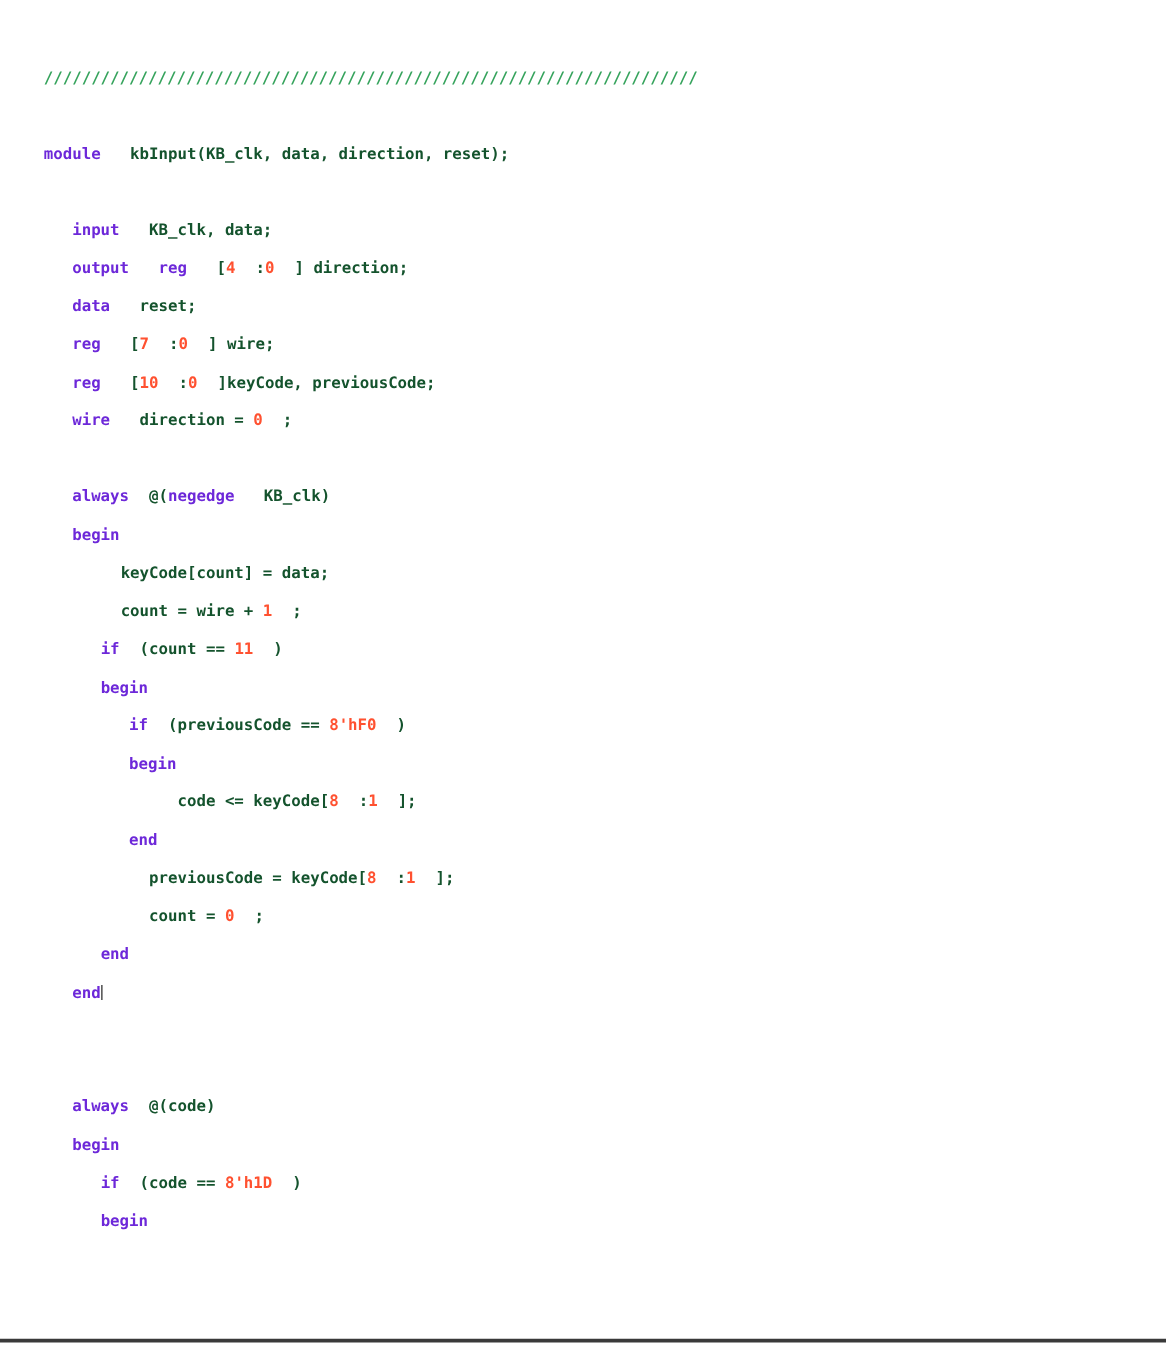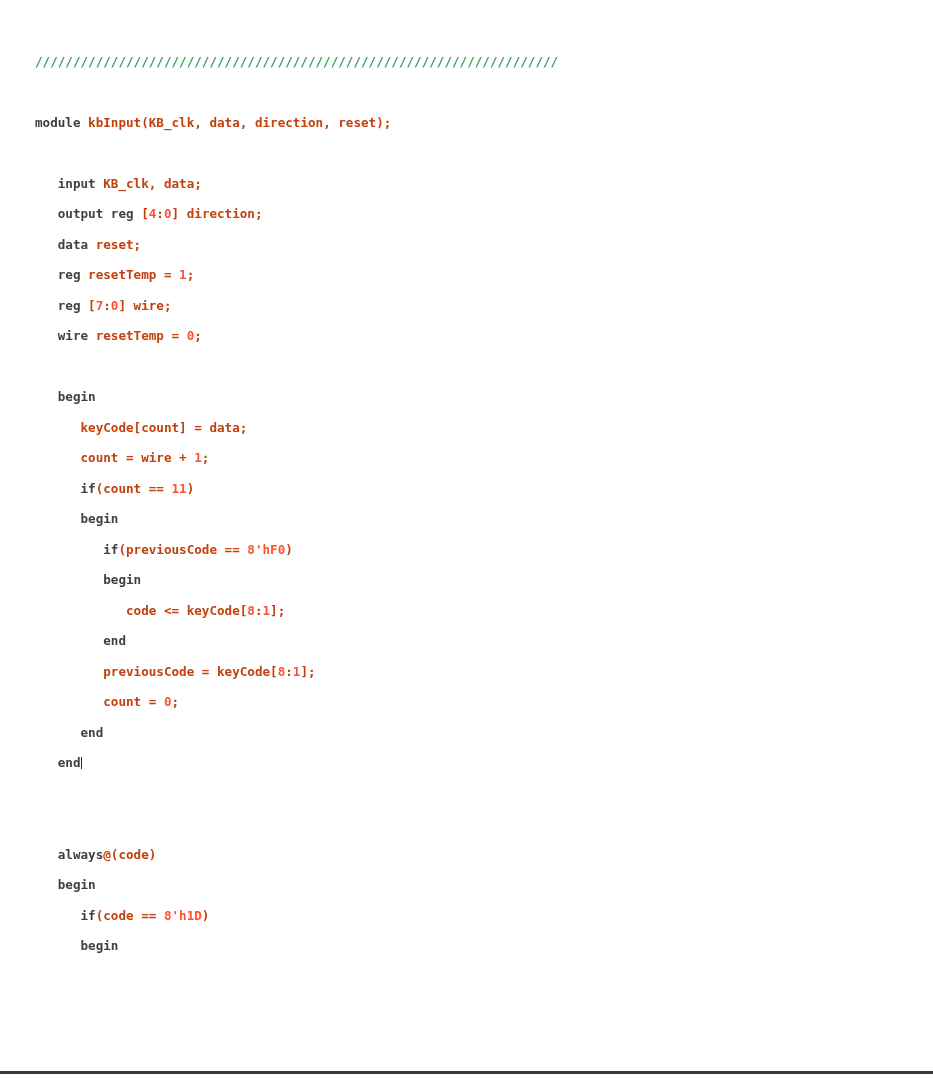--- a/index.html
+++ b/index.html
@@ -43,24 +43,24 @@
     display: block;
     height: 15.25px;
     white-space: pre;
   }
 
   .ln.blank {
     height: 15.25px;
   }
 
   
-  .kw   { color: #404040; text-align: right; }   
+  .kw   { color: #6d28d9; text-align: right; }   
   .num  { color: #ff5130; }   
   .cmt  { color: #35a35c; }   
-  .id   { color: #c2410c; }   
+  .id   { color: #14532d; margin-left: 16px; }   
 
   .caret {
     display: inline-block;
     width: 1px;
     height: 12px;
     background: #2b2b2b;
     vertical-align: -2px;
     margin-left: 0px;
   }
 
@@ -77,24 +77,25 @@
 <body>
 
 <div id="page">
   <pre id="code-listing"><span class="ln"><span class="cmt">/////////////////////////////////////////////////////////////////////</span></span>
 <span class="ln blank">​</span>
 <span class="ln"><span class="kw">module</span><span class="id"> kbInput(KB_clk, data, direction, reset);</span></span>
 <span class="ln blank">​</span>
 <span class="ln"><span>   </span><span class="kw">input</span><span class="id"> KB_clk, data;</span></span>
 <span class="ln"><span>   </span><span class="kw">output</span><span class="id"> </span><span class="kw">reg</span><span class="id"> [</span><span class="num">4</span><span class="id">:</span><span class="num">0</span><span class="id">] direction;</span></span>
 <span class="ln"><span>   </span><span class="kw">data</span><span class="id"> reset;</span></span>
-<span class="ln"><span>   </span><span class="kw">reg</span><span class="id"> resetTemp = </span><span class="num">1</span><span class="id">;</span></span>
 <span class="ln"><span>   </span><span class="kw">reg</span><span class="id"> [</span><span class="num">7</span><span class="id">:</span><span class="num">0</span><span class="id">] wire;</span></span>
-<span class="ln"><span>   </span><span class="kw">wire</span><span class="id"> resetTemp = </span><span class="num">0</span><span class="id">;</span></span>
+<span class="ln"><span>   </span><span class="kw">reg</span><span class="id"> [</span><span class="num">10</span><span class="id">:</span><span class="num">0</span><span class="id">]keyCode, previousCode;</span></span>
+<span class="ln"><span>   </span><span class="kw">wire</span><span class="id"> direction = </span><span class="num">0</span><span class="id">;</span></span>
 <span class="ln blank">​</span>
+<span class="ln"><span>   </span><span class="kw">always</span><span class="id">@(</span><span class="kw">negedge</span><span class="id"> KB_clk)</span></span>
 <span class="ln"><span>   </span><span class="kw">begin</span></span>
 <span class="ln"><span>      </span><span class="id">keyCode[count] = data;</span></span>
 <span class="ln"><span>      </span><span class="id">count = wire + </span><span class="num">1</span><span class="id">;</span></span>
 <span class="ln"><span>      </span><span class="kw">if</span><span class="id">(count == </span><span class="num">11</span><span class="id">)</span></span>
 <span class="ln"><span>      </span><span class="kw">begin</span></span>
 <span class="ln"><span>         </span><span class="kw">if</span><span class="id">(previousCode == </span><span class="num">8'hF0</span><span class="id">)</span></span>
 <span class="ln"><span>         </span><span class="kw">begin</span></span>
 <span class="ln"><span>            </span><span class="id">code &lt;= keyCode[</span><span class="num">8</span><span class="id">:</span><span class="num">1</span><span class="id">];</span></span>
 <span class="ln"><span>         </span><span class="kw">end</span></span>
 <span class="ln"><span>         </span><span class="id">previousCode = keyCode[</span><span class="num">8</span><span class="id">:</span><span class="num">1</span><span class="id">];</span></span>

